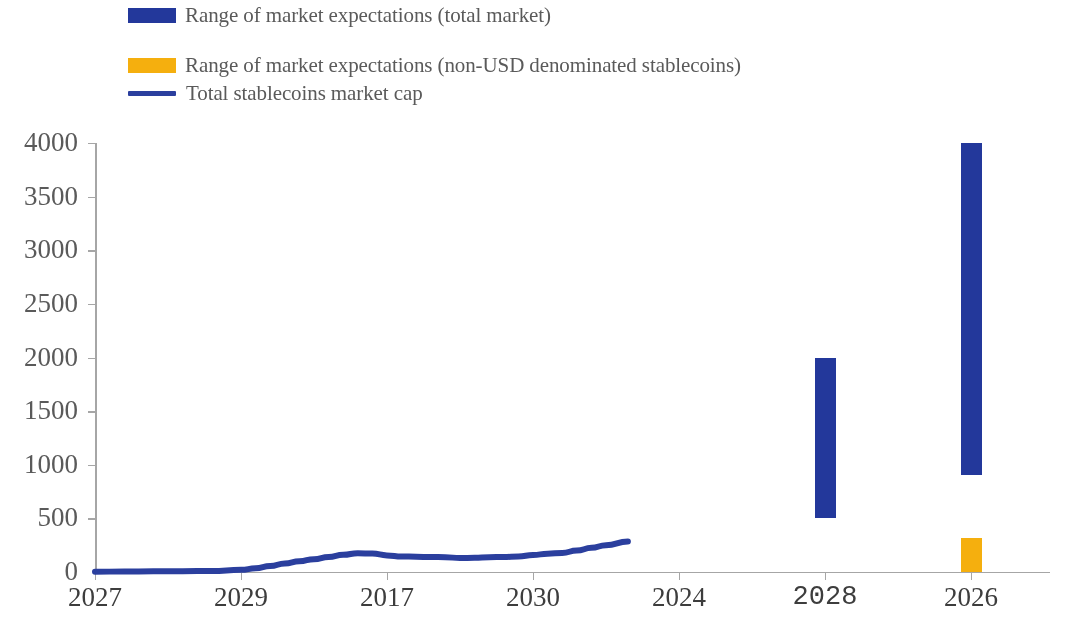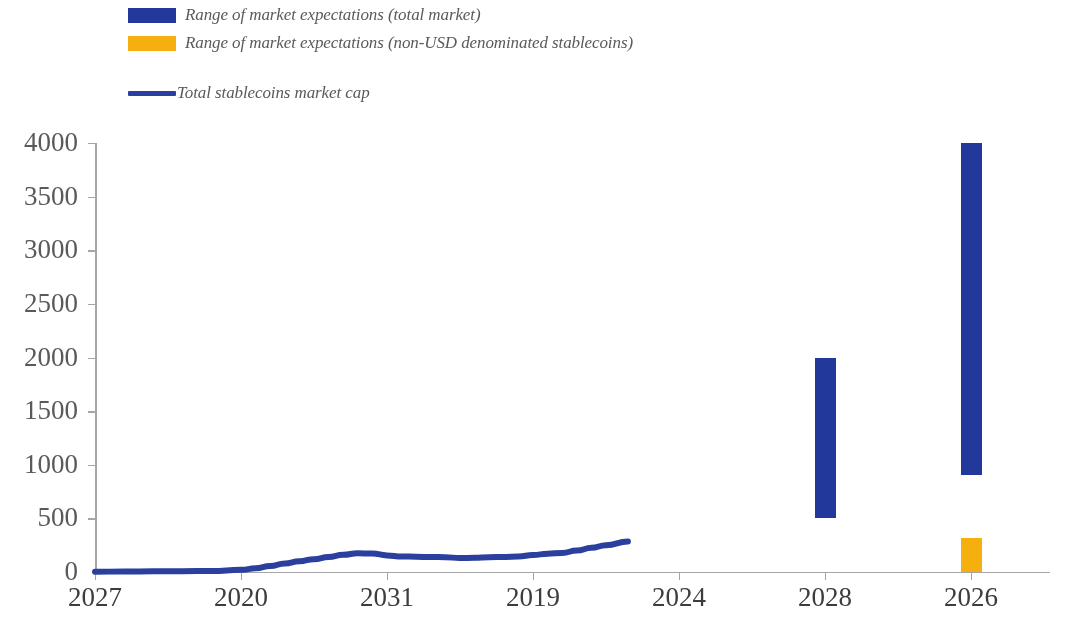--- a/index.html
+++ b/index.html
@@ -26,43 +26,42 @@
   }
   .legend-row {
     position: absolute;
     display: flex;
     align-items: center;
     height: 28px;
     left: 128px;
     white-space: nowrap;
   }
   #legend-row-0 { top: 1px; }
-  #legend-row-1 { top: 29px; }
+  #legend-row-1 { top: 51px; }
   #legend-row-2 { top: 79px; }
 
   .swatch-box {
     width: 48px;
     height: 15px;
     flex: 0 0 auto;
   }
   .swatch-line {
     width: 48px;
     height: 5px;
     border-radius: 1px;
     flex: 0 0 auto;
   }
   .legend-label {
-    font-size: 17px;
+    font-size: 21px;
     line-height: 28px;
     color: #5a5a5a;
     margin-left: 9px;
     letter-spacing: -0.1px;
-    font-style: italic;
-  }
-  #legend-row-2 .legend-label { margin-left: 1px; }
+  }
+  #legend-row-2 .legend-label { margin-left: 10px; }
 
   
   #plot {
     position: absolute;
     left: 0;
     top: 120px;
     width: 1090px;
     height: 516px;
   }
 
@@ -179,29 +178,29 @@
       <div class="y-tick-mark" style="top: 291.125px; background: rgb(166, 166, 166);"></div>
       <div class="ytick" style="top: 344.75px;">1000</div>
       <div class="y-tick-mark" style="top: 344.75px; background: rgb(166, 166, 166);"></div>
       <div class="ytick" style="top: 398.375px;">500</div>
       <div class="y-tick-mark" style="top: 398.375px; background: rgb(166, 166, 166);"></div>
       <div class="ytick" style="top: 452px;">0</div>
     </div>
   <div id="x-ticks">
       <div class="xtick" style="left: 95px;">2027</div>
       <div class="x-tick-mark" style="left: 95px; background: rgb(166, 166, 166);"></div>
-      <div class="xtick" style="left: 241px;">2020</div>
+      <div class="xtick" style="left: 241px;">2029</div>
       <div class="x-tick-mark" style="left: 241px; background: rgb(166, 166, 166);"></div>
-      <div class="xtick" style="left: 387px;">2031</div>
+      <div class="xtick" style="left: 387px;">2017</div>
       <div class="x-tick-mark" style="left: 387px; background: rgb(166, 166, 166);"></div>
-      <div class="xtick" style="left: 533px;">2019</div>
+      <div class="xtick" style="left: 533px;">2030</div>
       <div class="x-tick-mark" style="left: 533px; background: rgb(166, 166, 166);"></div>
       <div class="xtick" style="left: 679px;">2024</div>
       <div class="x-tick-mark" style="left: 679px; background: rgb(166, 166, 166);"></div>
-      <div class="xtick" style="left: 825px;">2028</div>
+      <div class="xtick" style="left: 825px; font-family: Liberation Mono, monospace;">2028</div>
       <div class="x-tick-mark" style="left: 825px; background: rgb(166, 166, 166);"></div>
       <div class="xtick" style="left: 971px;">2026</div>
       <div class="x-tick-mark" style="left: 971px; background: rgb(166, 166, 166);"></div>
     </div>
 
   <div id="bars-layer">
       <div class="range-bar" style="left: 814.5px; top: 237.5px; width: 21px; height: 160.875px; background: rgb(35, 56, 155);"></div>
       <div class="range-bar" style="left: 960.5px; top: 23px; width: 21px; height: 332.475px; background: rgb(35, 56, 155);"></div>
       <div class="range-bar" style="left: 960.5px; top: 417.68px; width: 21px; height: 34.32px; background: rgb(245, 175, 14);"></div>
     </div>

